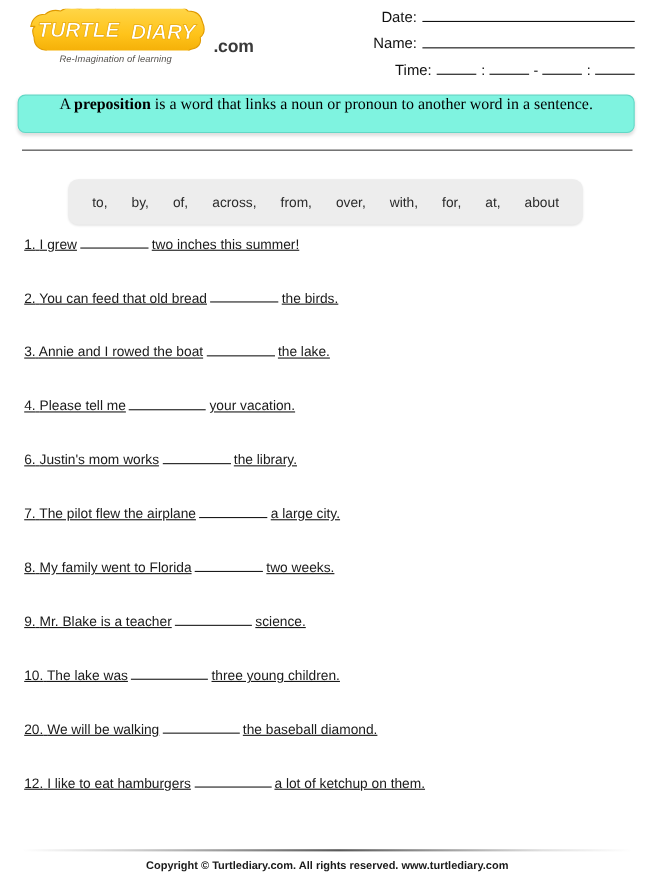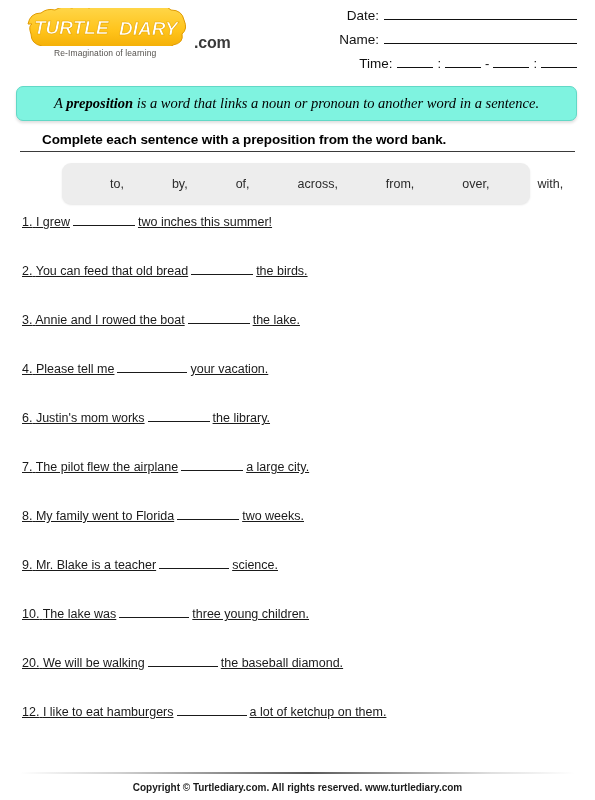--- a/index.html
+++ b/index.html
@@ -44,20 +44,21 @@
     letter-spacing: -0.2px;
   }
   .logo-tagline {
     position: absolute;
     left: 32px;
     top: 40px;
     font-size: 8.5px;
     color: #55524e;
     letter-spacing: 0.1px;
     white-space: nowrap;
+    font-style: italic;
   }
 
   .form-fields {
     position: absolute;
     right: 18px;
     top: 6px;
     width: 270px;
     font-size: 13.5px;
     color: #111;
   }
@@ -98,23 +99,21 @@
     left: 16px;
     top: 86px;
     width: 561px;
     height: 35px;
     background: #7ff3e0;
     border: 1px solid #62d8c6;
     border-radius: 7px;
     box-shadow: 0 2px 3px rgba(0,0,0,0.13);
     box-sizing: border-box;
     display: flex;
-    align-items: center;
     justify-content: center;
-    font-style: italic;
   }
   .definition-text {
     font-family: "Liberation Serif", serif;
     font-size: 14.5px;
     color: #000;
     text-align: center;
   }
   .definition-text b { font-weight: bold; }
 
   
@@ -149,21 +148,20 @@
     box-sizing: border-box;
     display: flex;
     align-items: center;
     justify-content: space-evenly;
     box-shadow: 0 1px 2px rgba(0,0,0,0.10);
   }
   .word-bank-item {
     font-size: 12.5px;
     color: #2b2b2b;
     white-space: nowrap;
-    padding-left: 48px;
   }
 
   
   .questions {
     position: absolute;
     left: 22px;
     top: 214px;
     width: 555px;
   }
   .question-row {
@@ -255,21 +253,20 @@
   </div>
 </div>
 
 <div class="definition-banner">
   <div class="definition-text">
     <span>A </span><b>preposition</b><span> is a word that links a noun or pronoun to another word in a sentence.</span>
   </div>
 </div>
 
 <div class="instruction-wrap">
-  <div class="instruction-text">Complete each sentence with a preposition from the word bank.</div>
   <div class="instruction-rule"></div>
 </div>
 
 <div class="word-bank" id="word-bank">
     <span class="word-bank-item">to,</span>
     <span class="word-bank-item">by,</span>
     <span class="word-bank-item">of,</span>
     <span class="word-bank-item">across,</span>
     <span class="word-bank-item">from,</span>
     <span class="word-bank-item">over,</span>

